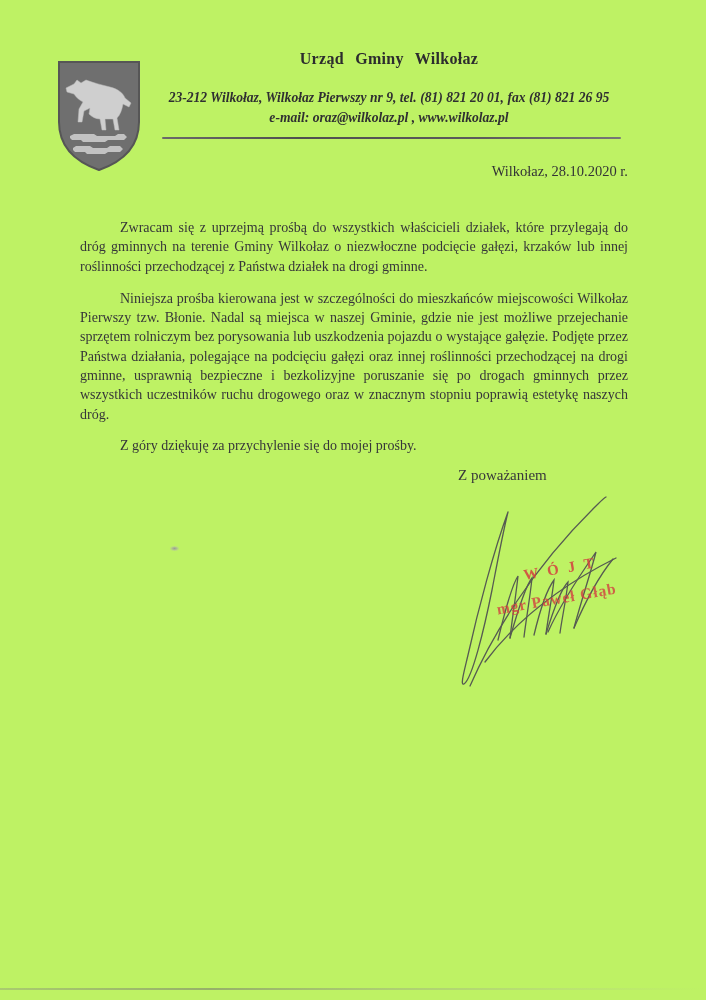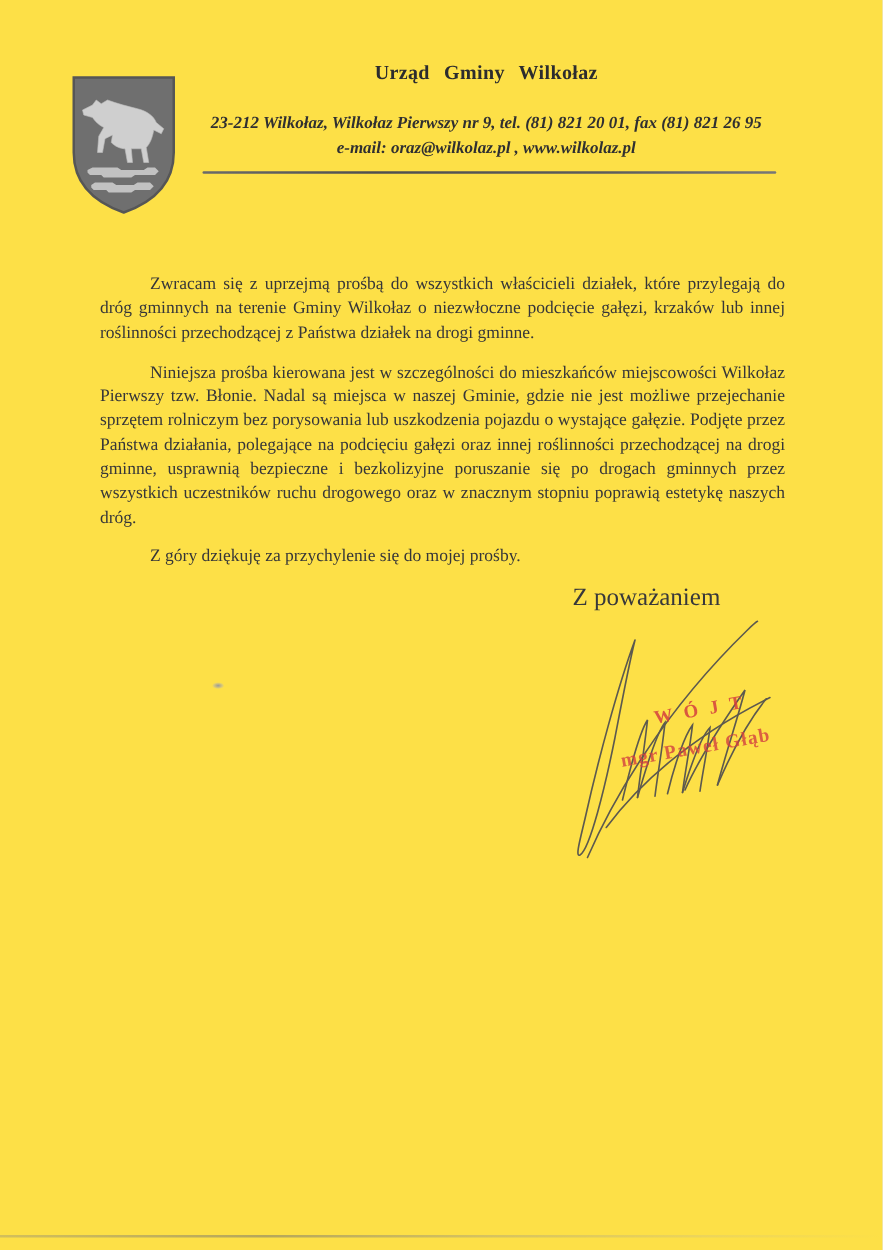--- a/index.html
+++ b/index.html
@@ -1,20 +1,20 @@
 <!DOCTYPE html>
 <html lang="pl"><head>
 <meta charset="utf-8">
 <style>
   html,body{margin:0;padding:0;background:#e8e8e8;}
   .page{
     position:relative;
     width:706px;height:1000px;
     margin:0 auto;
-    background:#fde047;
+    background:#bef264;
     overflow:hidden;
     font-family:"Liberation Serif", serif;
     color:#333336;
   }
   
   .crest{position:absolute;left:56px;top:60px;width:86px;height:112px;}
   .header-block{
     position:absolute;left:148px;top:50px;width:482px;
     text-align:center;
   }
@@ -44,21 +44,21 @@
   .letter-body p{
     margin:13px 0 10px 0;
     font-size:14px;line-height:19.3px;
     text-align:justify;text-indent:40px;
     color:#363639;
   }
   .letter-body p.last{margin-top:12px;}
   
   .valediction{
     position:absolute;left:458px;top:467px;
-    font-size:20px;color:#38383b;
+    font-size:15px;color:#38383b;
   }
   .sign-area{position:absolute;left:430px;top:490px;width:255px;height:205px;}
   .sign-area svg{position:absolute;left:0;top:0;}
   .stamp-title{
     position:absolute;left:93px;top:70px;
     font-size:15px;font-weight:700;letter-spacing:9px;
     color:rgba(212,62,62,.85);
     transform:rotate(-10deg);
     white-space:nowrap;
   }
@@ -103,20 +103,21 @@
     </svg>
   </div>
 
   <div class="header-block">
     <div class="office-name">Urząd Gminy Wilkołaz</div>
     <p class="address-line">23-212 Wilkołaz, Wilkołaz Pierwszy nr 9, tel. (81) 821 20 01, fax (81) 821 26 95</p>
     <p class="email-line">e-mail: oraz@wilkolaz.pl , www.wilkolaz.pl</p>
   </div>
   <div class="header-rule"></div>
 
+  <div class="date-line">Wilkołaz, 28.10.2020 r.</div>
 
   <div class="letter-body">
     <p>Zwracam się z uprzejmą prośbą do wszystkich właścicieli działek, które przylegają do dróg gminnych na terenie Gminy Wilkołaz o niezwłoczne podcięcie gałęzi, krzaków lub innej roślinności przechodzącej z Państwa działek na drogi gminne.</p>
     <p>Niniejsza prośba kierowana jest w szczególności do mieszkańców miejscowości Wilkołaz Pierwszy tzw. Błonie. Nadal są miejsca w naszej Gminie, gdzie nie jest możliwe przejechanie sprzętem rolniczym bez porysowania lub uszkodzenia pojazdu o wystające gałęzie. Podjęte przez Państwa działania, polegające na podcięciu gałęzi oraz innej roślinności przechodzącej na drogi gminne, usprawnią bezpieczne i bezkolizyjne poruszanie się po drogach gminnych przez wszystkich uczestników ruchu drogowego oraz w znacznym stopniu poprawią estetykę naszych dróg.</p>
     <p class="last">Z góry dziękuję za przychylenie się do mojej prośby.</p>
   </div>
 
   <div class="valediction">Z poważaniem</div>
 
   <div class="sign-area">

